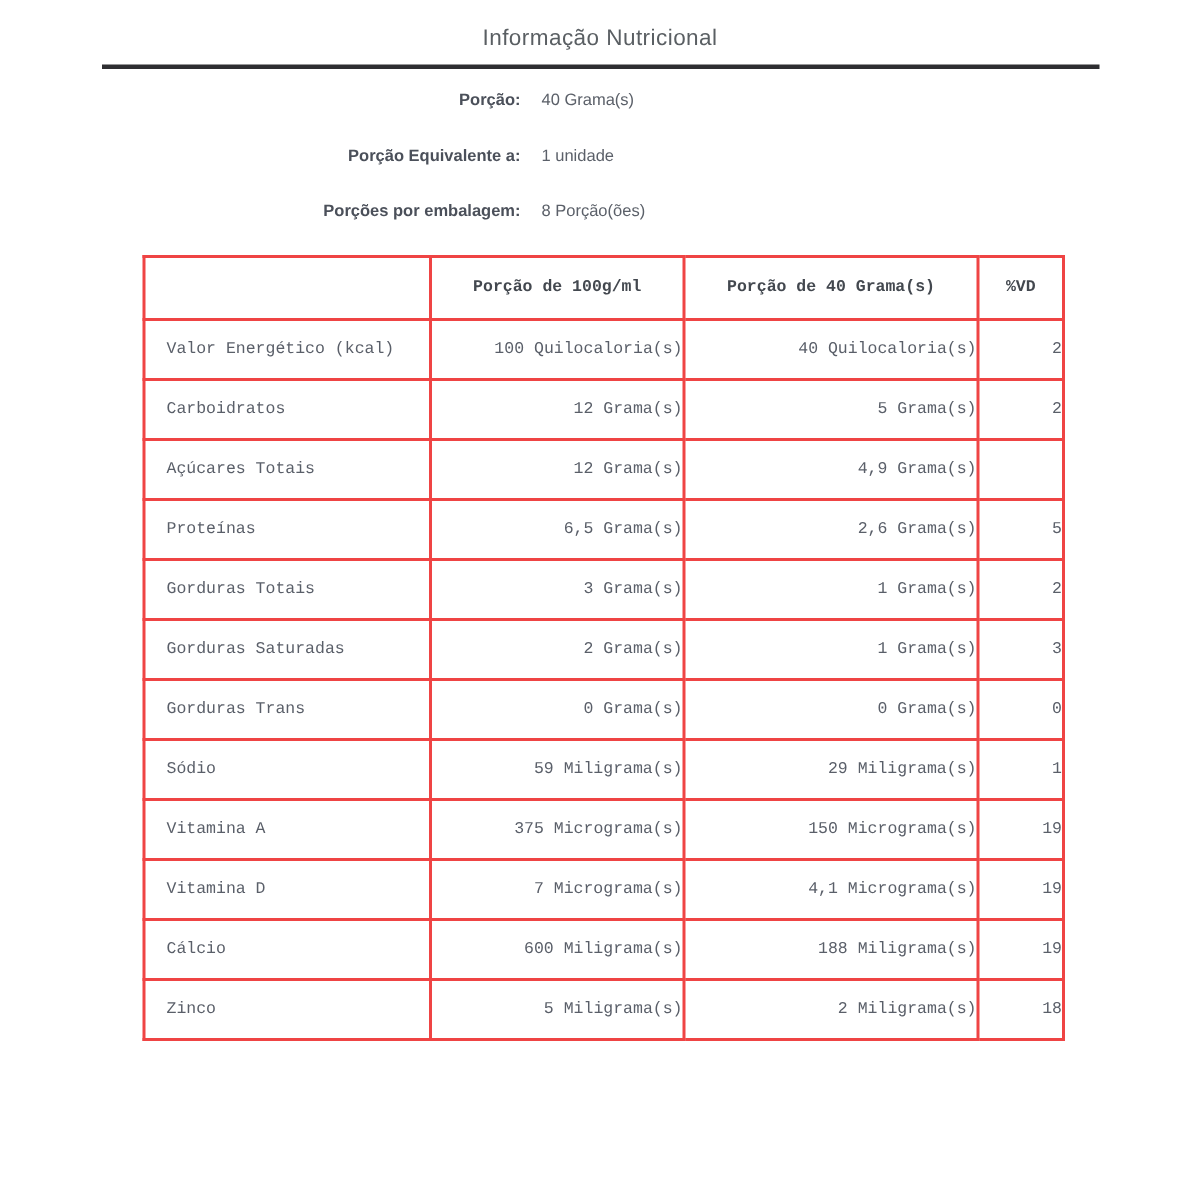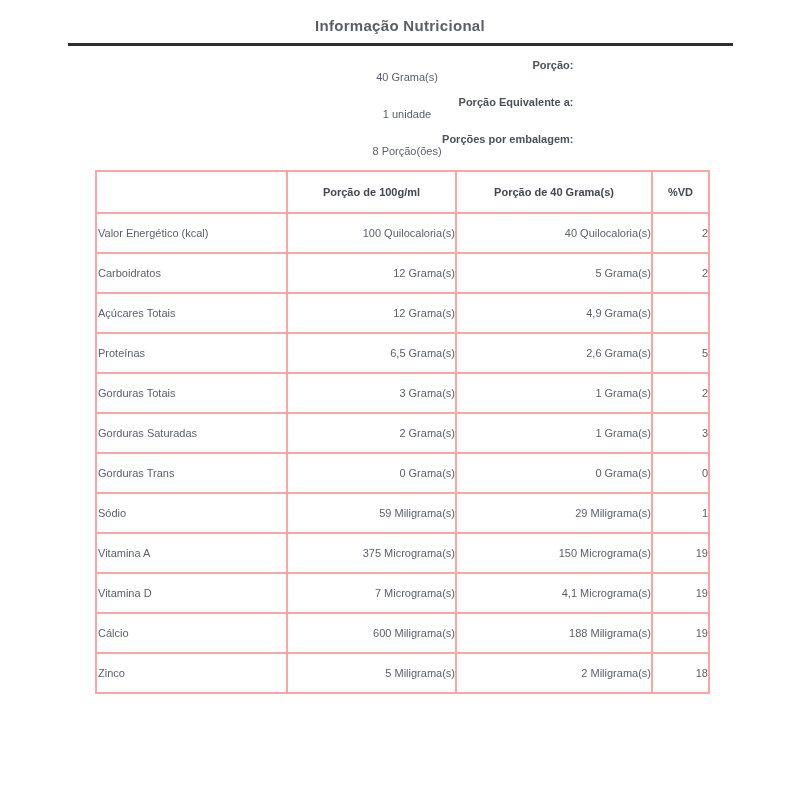--- a/index.html
+++ b/index.html
@@ -10,38 +10,37 @@
     font-family: "Liberation Sans", "DejaVu Sans", sans-serif;
     color: #575c66;
     overflow: hidden;
   }
   .page { width: 800px; height: 800px; background: #ffffff; }
 
   .title {
     padding-top: 17px;
     text-align: center;
     font-size: 15px;
-    font-weight: 700;
+    font-weight: 400;
     color: #5a5f63;
     letter-spacing: 0.3px;
   }
 
   .rule {
     margin: 9px 67px 0 68px;
     height: 3px;
     background: #2e2e31;
   }
 
   .info-section { margin-top: 13px; }
   .info-row {
     display: flex;
     align-items: center;
     height: 16px;
     margin-bottom: 21px;
-    flex-direction: column;
   }
   .info-label {
     width: 347px;
     text-align: right;
     font-size: 11px;
     font-weight: 700;
     color: #4b505a;
   }
   .info-value {
     margin-left: 14px;
@@ -49,40 +48,41 @@
     color: #5b6069;
   }
 
   table.nutrition {
     margin: 14px 0 0 95px;
     width: 613px;
     border-collapse: collapse;
     table-layout: fixed;
   }
   table.nutrition th, table.nutrition td {
-    border: 2px solid #fca5a5;
+    border: 2px solid #ef4444;
     font-size: 11px;
     vertical-align: middle;
     overflow: hidden;
     white-space: nowrap;
+    font-family: Liberation Mono, monospace;
   }
   table.nutrition th {
     height: 42px;
     font-weight: 700;
     color: #43484f;
     text-align: center;
   }
   table.nutrition td {
     height: 40px;
     color: #5a5f69;
     text-align: right;
   }
   table.nutrition td:first-child {
     text-align: left;
-    padding-left: 1px;
+    padding-left: 14px;
   }
   col.c-name { width: 191px; }
   col.c-100  { width: 169px; }
   col.c-por  { width: 196px; }
   col.c-vd   { width: 57px;  }
 </style>
 </head>
 <body>
 
 <div class="page">

